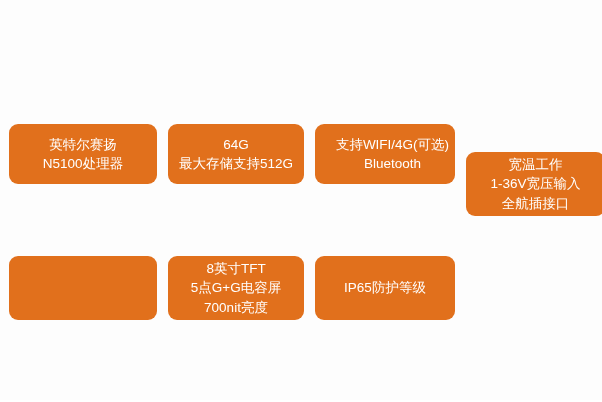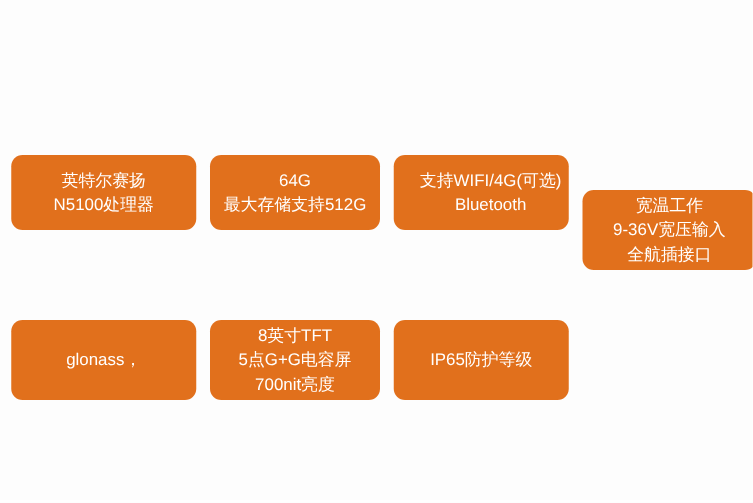--- a/index.html
+++ b/index.html
@@ -99,28 +99,27 @@
     <div class="spec-card overflow">
       <div class="spec-text">
         <span class="line">支持WIFI/4G(可选)</span>
         <span class="line">Bluetooth</span>
       </div>
     </div>
 
     <div class="spec-card row2">
       <div class="spec-text">
         <span class="line">宽温工作</span>
-        <span class="line">9-36V宽压输入</span>
+        <span class="line">1-36V宽压输入</span>
         <span class="line">全航插接口</span>
       </div>
     </div>
 
     <div class="spec-card row2">
       <div class="spec-text">
-        <span class="line">glonass，</span>
       </div>
     </div>
 
     <div class="spec-card row2">
       <div class="spec-text">
         <span class="line">8英寸TFT</span>
         <span class="line">5点G+G电容屏</span>
         <span class="line">700nit亮度</span>
       </div>
     </div>

